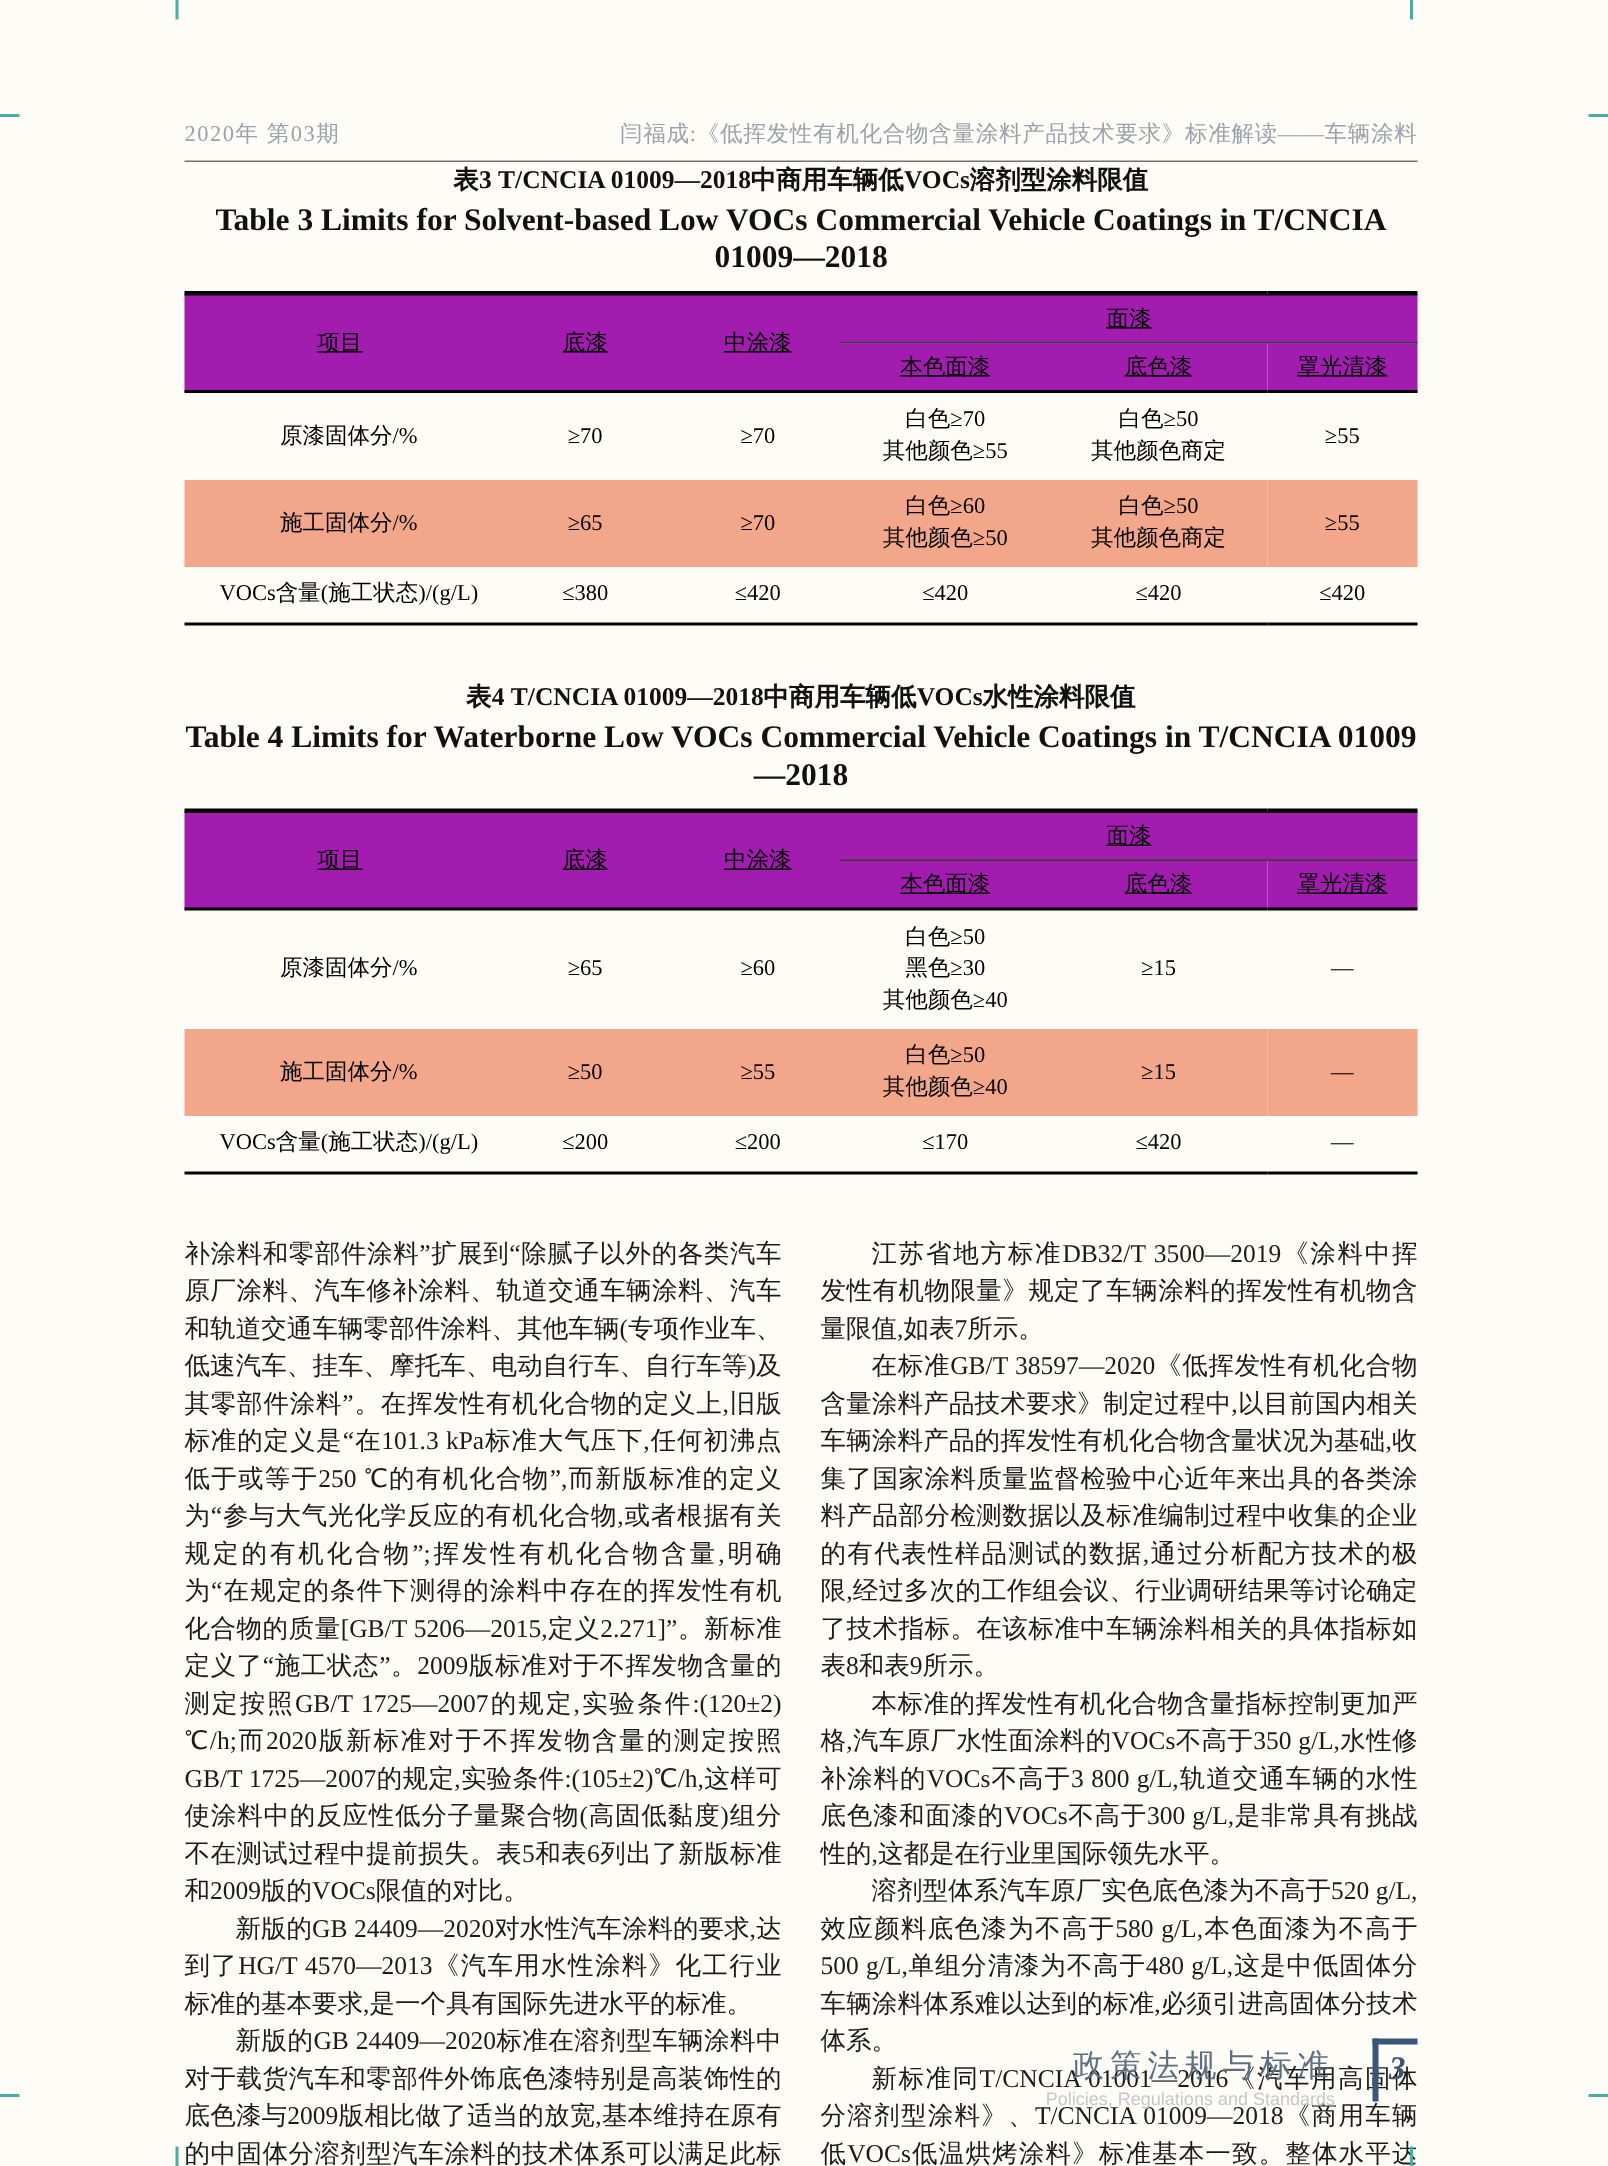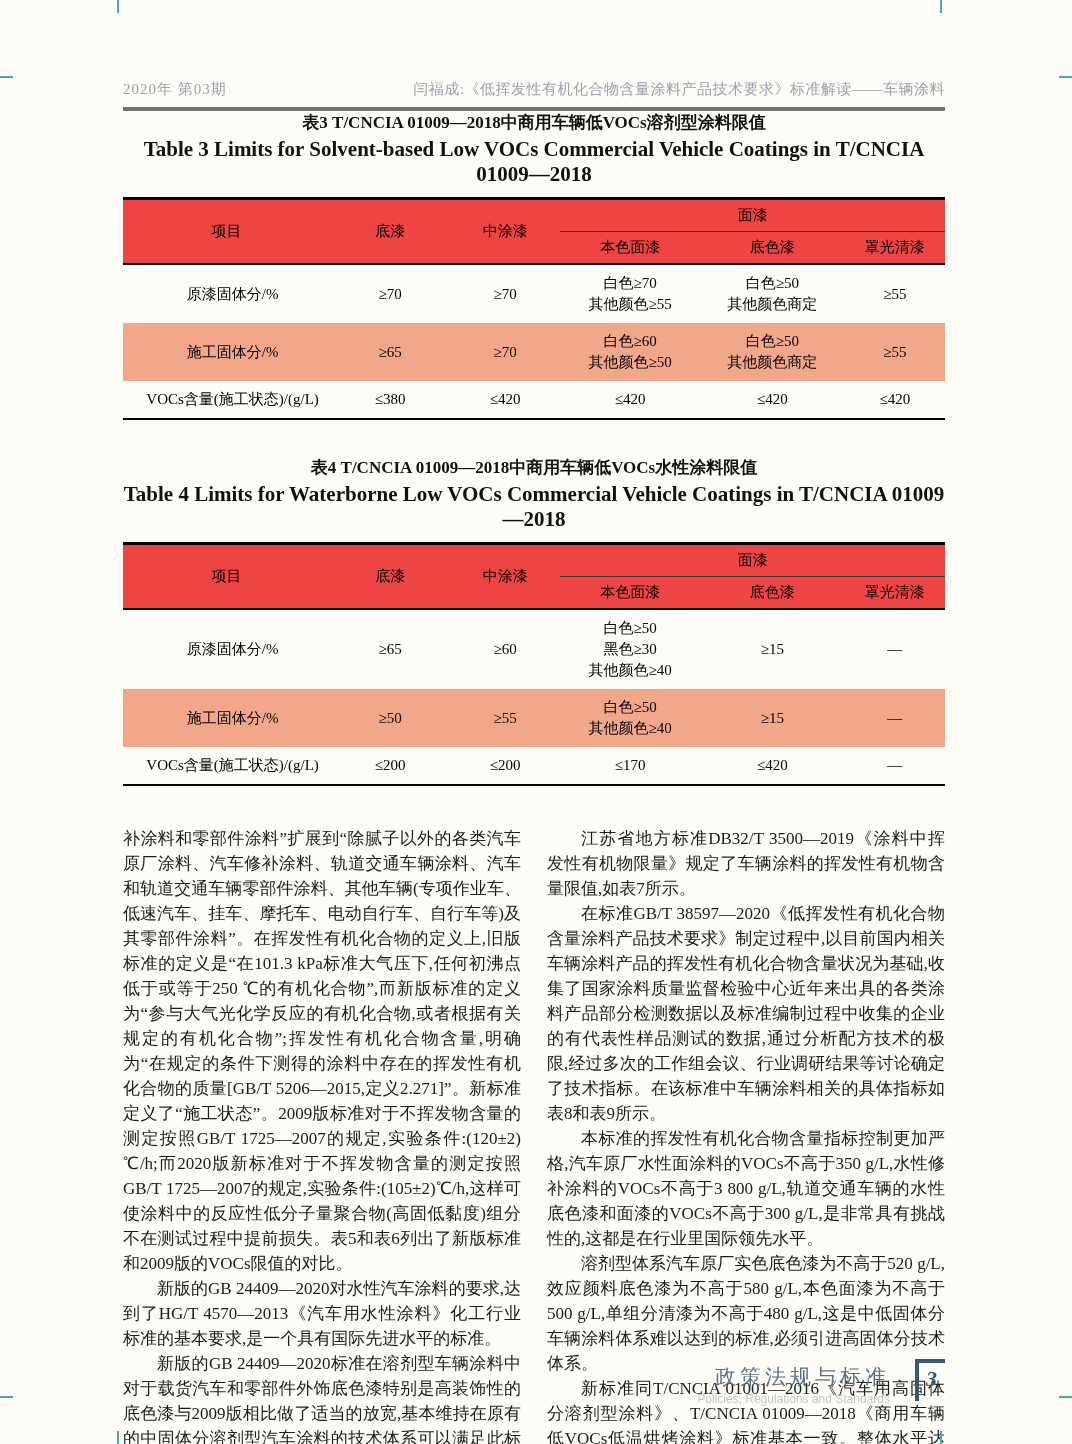--- a/index.html
+++ b/index.html
@@ -18,21 +18,21 @@
   }
   
   .crop { position:absolute; background:#4aada4; }
   .crop.v { width:2px; height:13px; }
   .crop.h { width:13px; height:2px; }
 
   
   .page-header {
     display:flex; justify-content:space-between; align-items:baseline;
     padding-top:80px; padding-bottom:8px;
-    border-bottom:4px solid #737373;
+    border-bottom:1px solid #737373;
     color:#9aa2ab; font-size:15px; letter-spacing:1px;
   }
   .page-header .right { letter-spacing:0.5px; }
 
   
   .tbl-title-zh {
     text-align:center; font-weight:bold; font-size:17px; color:#111;
   }
   .tbl-title-en {
     text-align:center; font-weight:bold; font-size:21px; color:#111;
@@ -40,22 +40,23 @@
   }
 
   
   table.limits {
     width:100%; border-collapse:collapse;
     border-top:3px solid #000; border-bottom:2.5px solid #000;
     font-size:15px; color:#000;
   }
   table.limits th, table.limits td { font-weight:normal; }
   table.limits thead th {
-    background:#ef4444; height:31px; text-align:center; vertical-align:middle;
+    background:#a21caf; height:31px; text-align:center; vertical-align:middle;
     padding:0 2px;
+    text-decoration:underline;
   }
   table.limits thead th.group { border-bottom:1px solid #3a3a3a; }
   table.limits thead tr:last-child th,
   table.limits thead th[rowspan] { border-bottom:2.5px solid #000; }
   table.limits td {
     text-align:center; vertical-align:middle;
     white-space:pre-line; line-height:21px; padding:8px 2px;
   }
   table.limits td.c0 { text-align:center; padding-left:14px; white-space:normal; }
   table.limits tr.accent td { background:#f2a78b; }

